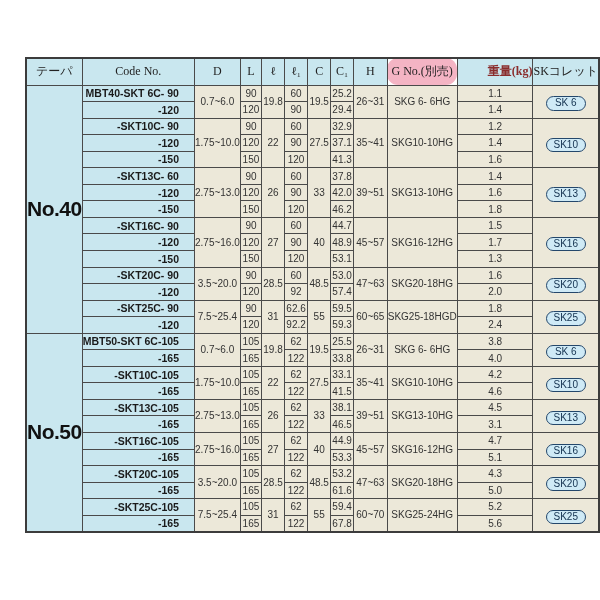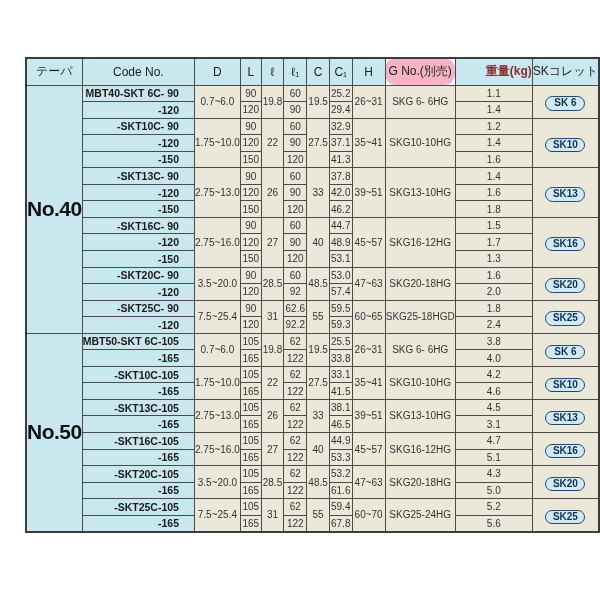--- a/index.html
+++ b/index.html
@@ -1,32 +1,32 @@
 <!DOCTYPE html>
 <html><head>
 <meta charset="utf-8">
 <style>
   html,body{margin:0;padding:0;background:#ffffff;width:600px;height:600px;overflow:hidden;}
   body{font-family:"Liberation Sans","DejaVu Sans",sans-serif;color:#2b2b2b;}
   .page{position:relative;width:600px;height:600px;background:#ffffff;}
   .table-wrap{position:absolute;left:25px;top:57px;}
   table{border-collapse:collapse;table-layout:fixed;border:2px solid #3c3c3c;}
   td,th{border:1px solid #4a4a4a;padding:0;overflow:hidden;white-space:nowrap;}
-  thead tr{height:27px;}
+  thead tr{height:27px;font-family:Liberation Serif, serif;}
   thead th{background:#c9e7ef;font-size:12px;font-weight:normal;text-align:center;color:#222;}
   thead th.pink{background:#f4b4c4;border-radius:11px;}
   thead th.red-text{color:#8a2c2c;font-weight:bold;padding-left:30px;}
   tr.data-row{height:16.55px;}
   td.blue{background:#c9e7ef;}
   td.beige{background:#ece8d9;}
   td.code-cell{text-align:right;padding-right:15px;font-weight:bold;font-size:10.5px;color:#1a1a1a;}
   td.num-cell{text-align:center;font-size:10px;color:#333;}
   td.taper-cell{text-align:center;font-size:21px;font-weight:bold;color:#111;letter-spacing:-0.5px;margin-top:8px;}
   td.badge-cell{text-align:center;}
-  .pill{display:inline-block;min-width:28px;padding:0 5px;border:1.5px solid #24476b;border-radius:9px;background:#cfeaf6;color:#12304e;font-size:10px;font-weight:bold;line-height:12.5px;}
+  .pill{display:inline-block;min-width:28px;padding:0 5px;border:1.5px solid #24476b;border-radius:9px;background:#cfeaf6;color:#12304e;font-size:10px;font-weight:normal;line-height:12.5px;}
   
   col.c-taper{width:37px;} col.c-code{width:108px;} col.c-d{width:46px;}
   col.c-L{width:31px;} col.c-ell{width:29px;} col.c-l1{width:31px;}
   col.c-C{width:29px;} col.c-c1{width:30px;} col.c-H{width:45px;}
   col.c-g{width:71px;} col.c-wt{width:54px;} col.c-sk{width:42px;}
 </style>
 </head>
 <body>
 
 <div class="page">
@@ -105,21 +105,21 @@
             <td class="beige num-cell">1.4</td>
           </tr>
           <tr class="data-row">
             <td class="blue code-cell">-150</td>
             <td class="beige num-cell">150</td>
             <td class="beige num-cell">120</td>
             <td class="beige num-cell">41.3</td>
             <td class="beige num-cell">1.6</td>
           </tr>
           <tr class="data-row">
-            <td class="blue code-cell">-SKT13C- 90</td>
+            <td class="blue code-cell">-SKT13C- 60</td>
             <td class="beige num-cell" rowspan="3">2.75~13.0</td>
             <td class="beige num-cell">90</td>
             <td class="beige num-cell" rowspan="3">26</td>
             <td class="beige num-cell">60</td>
             <td class="beige num-cell" rowspan="3">33</td>
             <td class="beige num-cell">37.8</td>
             <td class="beige num-cell" rowspan="3">39~51</td>
             <td class="beige num-cell" rowspan="3">SKG13-10HG</td>
             <td class="beige num-cell">1.4</td>
             <td class="beige badge-cell" rowspan="3"><span class="pill">SK13</span></td>

